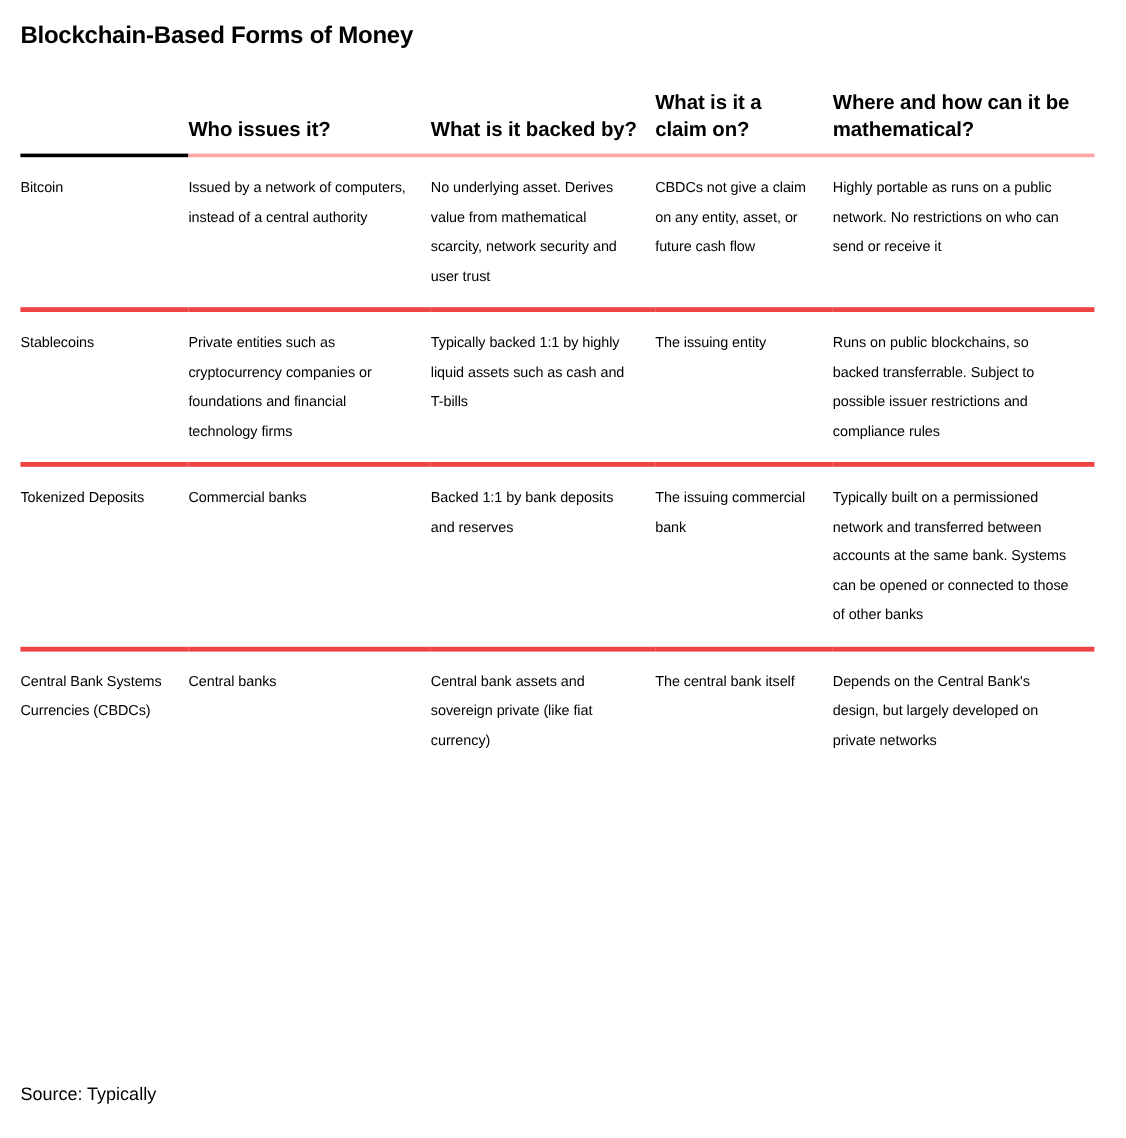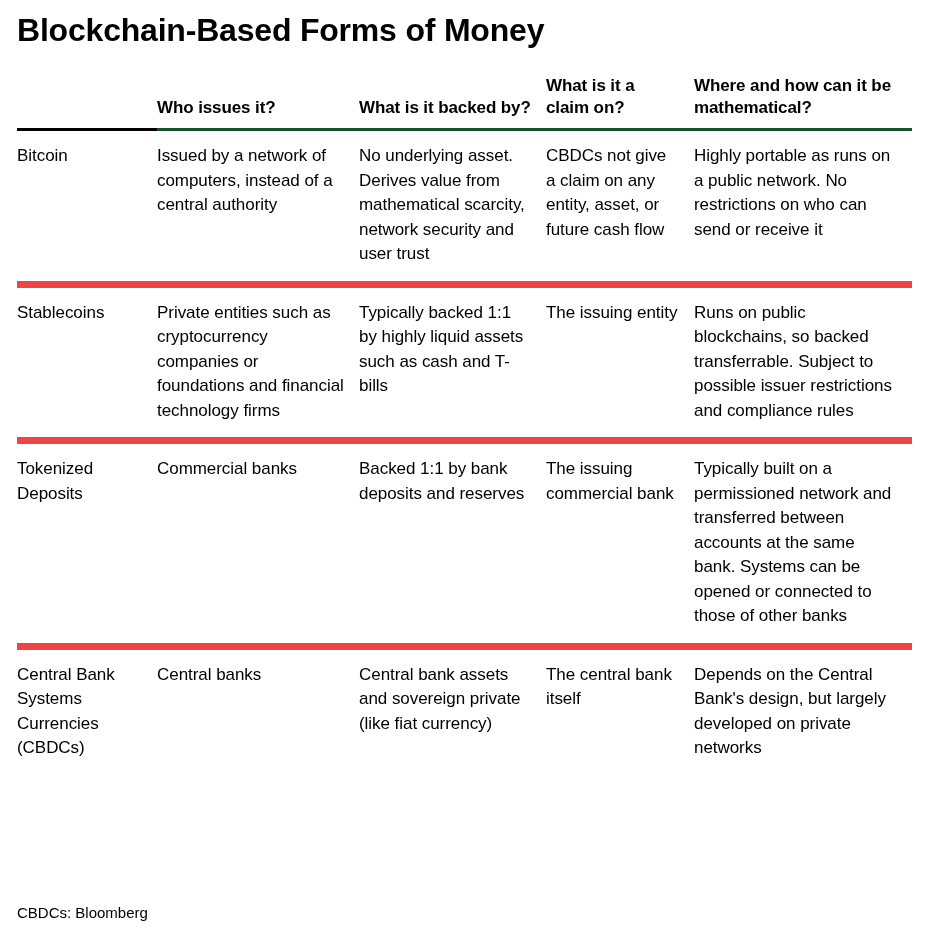--- a/index.html
+++ b/index.html
@@ -19,21 +19,21 @@
     background: #ffffff;
     overflow: hidden;
     box-sizing: border-box;
   }
 
   
   .title {
     position: absolute;
     left: 17px;
     top: 14px;
-    font-size: 32px;
+    font-size: 20px;
     font-weight: bold;
     letter-spacing: -0.2px;
     line-height: 32px;
     white-space: nowrap;
   }
 
   
   .table {
     position: absolute;
     left: 17px;
@@ -51,38 +51,38 @@
   table.grid col.c3 { width: 148px; }
   table.grid col.c4 { width: 218px; }
 
   thead th {
     font-size: 17px;
     font-weight: bold;
     line-height: 22px;
     text-align: left;
     vertical-align: bottom;
     padding: 0 14px 9px 0;
-    border-bottom: 3px solid #14532d;
+    border-bottom: 3px solid #fca5a5;
     letter-spacing: -0.1px;
   }
   thead th.spacer {
     border-bottom: 3px solid #000000;
   }
 
   tbody td {
-    font-size: 17px;
+    font-size: 12px;
     font-weight: normal;
     line-height: 24.5px;
     text-align: left;
     vertical-align: top;
     padding: 13px 14px 0 0;
     letter-spacing: -0.05px;
   }
   tbody tr.sep > td {
-    border-top: 7px solid #ef4444;
+    border-top: 4px solid #ef4444;
   }
   tbody tr > td.rowlabel {
     padding-right: 8px;
   }
   
   tbody tr > td {
     padding-bottom: 14px;
   }
 
   
@@ -151,15 +151,15 @@
           <td>Central banks</td>
           <td>Central bank assets and sovereign private (like fiat currency)</td>
           <td>The central bank itself</td>
           <td>Depends on the Central Bank's design, but largely developed on private networks</td>
         </tr>
 
       </tbody>
     </table>
   </div>
 
-  <div class="source">CBDCs: Bloomberg</div>
+  <div class="source">Source: Typically</div>
 
 </div>
 
 </body></html>

